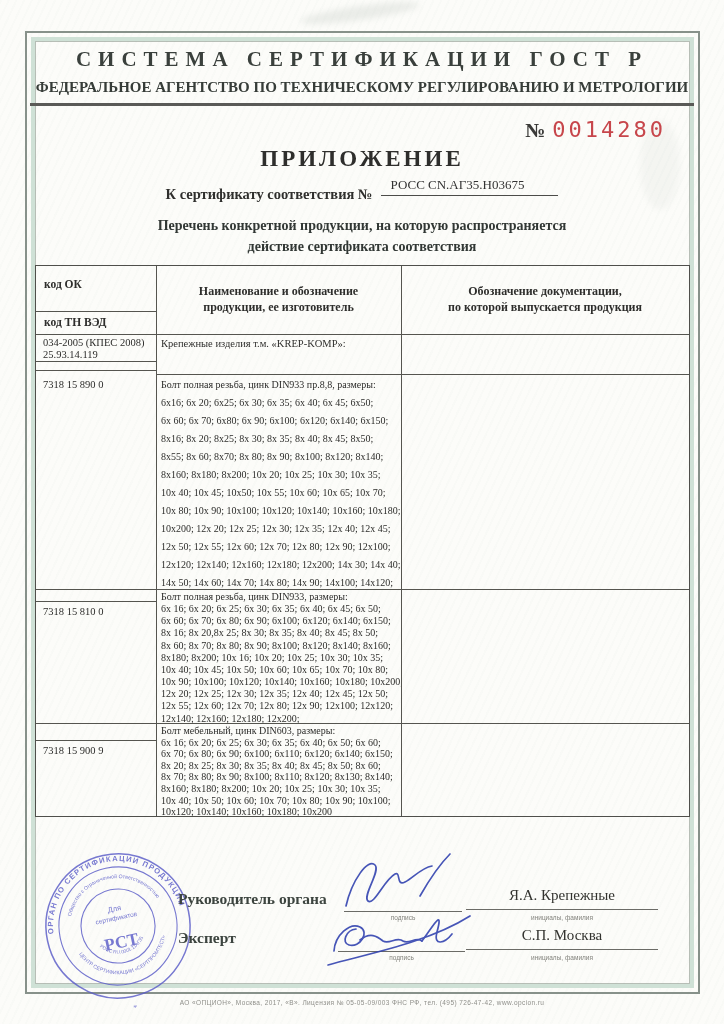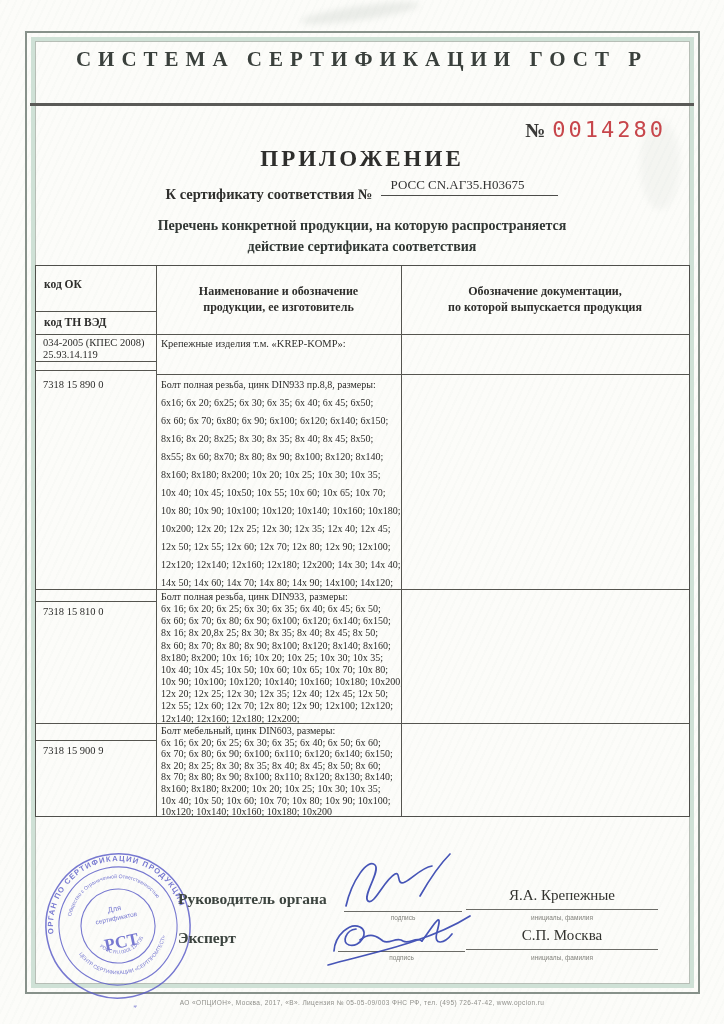--- a/index.html
+++ b/index.html
@@ -77,20 +77,21 @@
 <div class="page">
 
   <div class="smudge sm1"></div>
   <div class="smudge sm2"></div>
 
   <div class="frame">
     <div class="frame-inner"></div>
   </div>
 
   <div class="center sys-title">СИСТЕМА СЕРТИФИКАЦИИ ГОСТ Р</div>
+  <div class="center agency">ФЕДЕРАЛЬНОЕ АГЕНТСТВО ПО ТЕХНИЧЕСКОМУ РЕГУЛИРОВАНИЮ И МЕТРОЛОГИИ</div>
   <div class="rule"></div>
 
   <div class="form-no">
     <span class="nmark">№</span>
     <span class="digits">0014280</span>
   </div>
 
   <div class="center doc-title">ПРИЛОЖЕНИЕ</div>
 
   <div class="cert-line">

